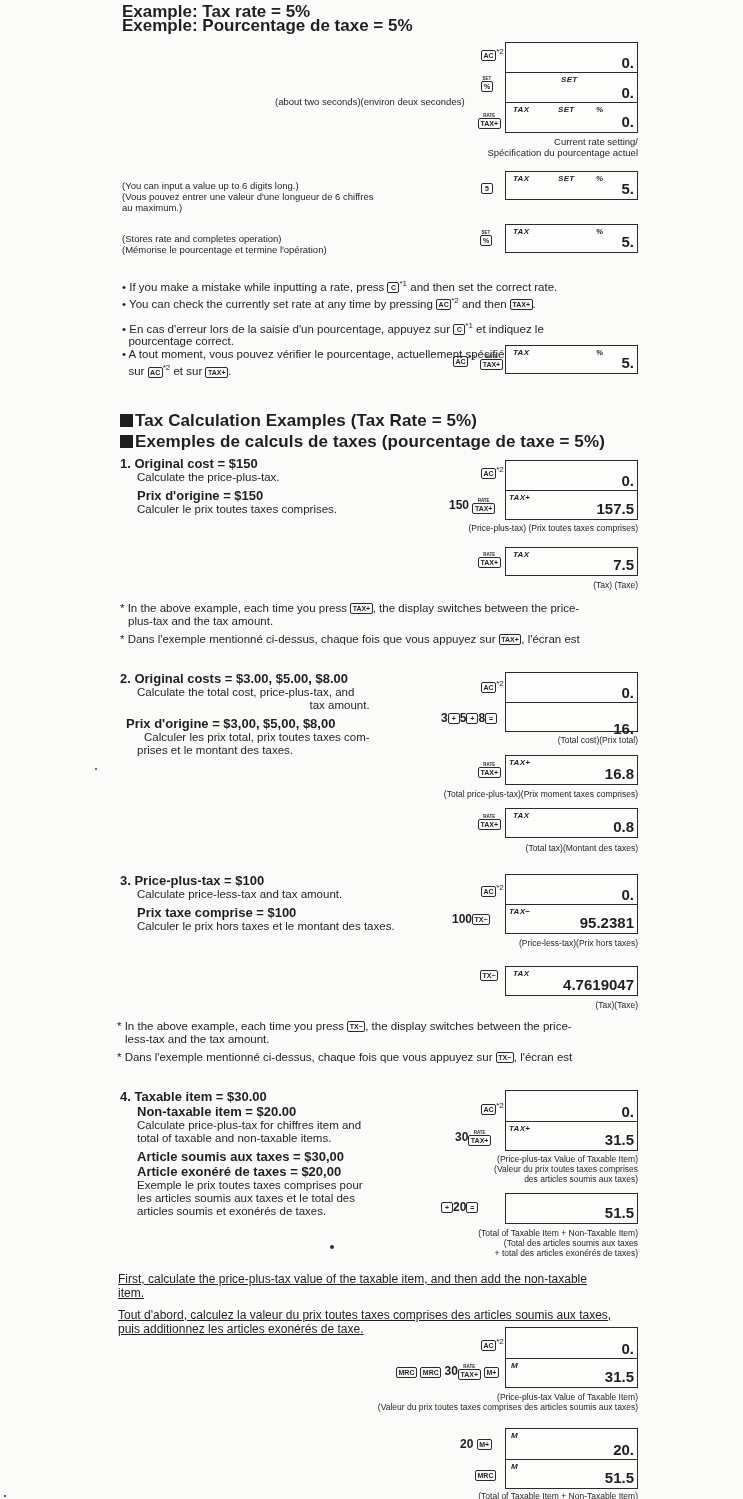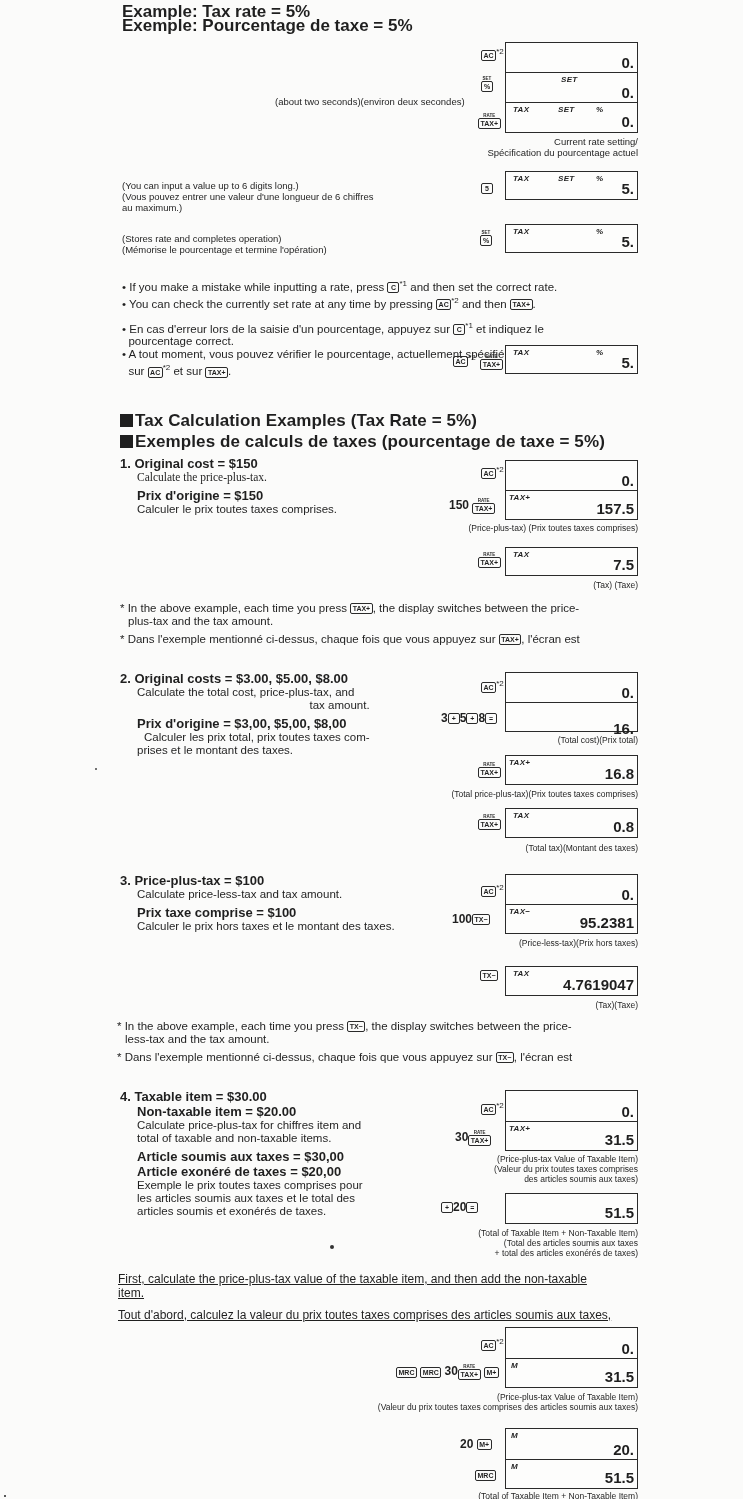--- a/index.html
+++ b/index.html
@@ -114,21 +114,21 @@
       <span class="ind" style="left:90px;">%</span>
       <span class="val">5.</span>
     </div>
 </div>
 
 <div class="abs h1" style="left:120px;top:410px;"><span class="sq"></span><span>Tax Calculation Examples (Tax Rate = 5%)</span></div>
 <div class="abs h1" style="left:120px;top:431px;"><span class="sq"></span><span>Exemples de calculs de taxes (pourcentage de taxe = 5%)</span></div>
 
 <div class="abs" style="left:120px;top:456px;">
   <div class="item-title">1. Original cost = $150</div>
-  <div class="t" style="margin-left:17px;font-family:Liberation Serif, serif;">Calculate the price-plus-tax.</div>
+  <div class="t" style="margin-left:17px;">Calculate the price-plus-tax.</div>
   <div class="item-title" style="margin-left:17px;margin-top:4px;">Prix d'origine = $150</div>
   <div class="t" style="margin-left:17px;">Calculer le prix toutes taxes comprises.</div>
 </div>
 <div class="abs" style="left:481px;top:464px;"><span class="key">AC</span><span class="sup">*2</span></div>
 <div class="abs keyseq" style="left:449px;top:498px;"><span>150</span> <span class="keywrap">
       <span class="cap">RATE</span>
       <span class="key">TAX+</span>
     </span></div>
 <div class="lcd" style="left:505px;top:460px;width:133px;height:60px;">
   <div class="row" style="height:29px;">
@@ -155,21 +155,21 @@
 <div class="abs t" style="left:120px;top:602px;width:528px;">
   <div>* <span>In the above example, each time you press</span> <span class="key">TAX+</span><span>, the display switches between the price-</span></div>
   <div style="margin-left:8px;">plus-tax and the tax amount.</div>
   <div style="margin-top:5px;">* <span>Dans l'exemple mentionné ci-dessus, chaque fois que vous appuyez sur</span> <span class="key">TAX+</span><span>, l'écran est</span></div>
 </div>
 
 <div class="abs" style="left:120px;top:671px;">
   <div class="item-title">2. Original costs = $3.00, $5.00, $8.00</div>
   <div class="t" style="margin-left:17px;">Calculate the total cost, price-plus-tax, and</div>
   <div class="t" style="margin-left:17px;text-align:right;">tax amount.</div>
-  <div class="item-title" style="margin-left:17px;margin-top:4px;">Prix d'origine = $3,00, $5,00, $8,00</div>
+  <div class="item-title" style="margin-left:6px;margin-top:4px;">Prix d'origine = $3,00, $5,00, $8,00</div>
   <div class="t" style="margin-left:24px;text-align:right;">Calculer les prix total, prix toutes taxes com-</div>
   <div class="t" style="margin-left:17px;">prises et le montant  des taxes.</div>
 </div>
 <div class="abs" style="left:481px;top:678px;"><span class="key">AC</span><span class="sup">*2</span></div>
 <div class="abs keyseq" style="left:441px;top:711px;"><span>3</span><span class="key">+</span><span>5</span><span class="key">+</span><span>8</span><span class="key">=</span></div>
 <div class="abs" style="left:484px;top:672px;font-size:8px;"></div>
 <div class="lcd" style="left:505px;top:672px;width:133px;height:60px;">
   <div class="row" style="height:29px;">
       <span class="val">0.</span>
     </div>
@@ -181,21 +181,21 @@
 <div class="abs" style="left:478px;top:760px;"><span class="keywrap">
       <span class="cap">RATE</span>
       <span class="key">TAX+</span>
     </span></div>
 <div class="lcd" style="left:505px;top:755px;width:133px;height:30px;">
   <div class="row" style="height:27px;">
       <span class="ind" style="left:3px;">TAX+</span>
       <span class="val">16.8</span>
     </div>
 </div>
-<div class="abs xs right" style="left:400px;top:789px;width:238px;">(Total price-plus-tax)(Prix toutes taxes comprises)</div>
+<div class="abs xs right" style="left:400px;top:789px;width:238px;">(Total price-plus-tax)(Prix moment taxes comprises)</div>
 <div class="abs" style="left:478px;top:812px;"><span class="keywrap">
       <span class="cap">RATE</span>
       <span class="key">TAX+</span>
     </span></div>
 <div class="lcd" style="left:505px;top:808px;width:133px;height:30px;">
   <div class="row" style="height:27px;">
       <span class="ind" style="left:7px;">TAX</span>
       <span class="val">0.8</span>
     </div>
 </div>
@@ -275,20 +275,21 @@
     <div>(Total des articles soumis aux taxes</div>
     <div>+ total des articles exonérés de taxes)</div>
 </div>
 
 <div class="abs para" style="left:118px;top:1272px;width:530px;">
   <div>First, calculate the price-plus-tax value of the taxable item, and then add the non-taxable</div>
     <div>item.</div>
 </div>
 <div class="abs para" style="left:118px;top:1308px;width:530px;">
   <div>Tout d'abord, calculez la valeur du prix toutes taxes comprises des articles soumis aux taxes,</div>
+    <div>puis additionnez les articles exonérés de taxe.</div>
 </div>
 
 <div class="abs" style="left:481px;top:1336px;"><span class="key">AC</span><span class="sup">*2</span></div>
 <div class="abs keyseq" style="left:396px;top:1364px;"><span class="key">MRC</span> <span class="key">MRC</span> <span>30</span><span class="keywrap">
       <span class="cap">RATE</span>
       <span class="key">TAX+</span>
     </span> <span class="key">M+</span></div>
 <div class="lcd" style="left:505px;top:1327px;width:133px;height:61px;">
   <div class="row" style="height:30px;">
       <span class="val">0.</span>

